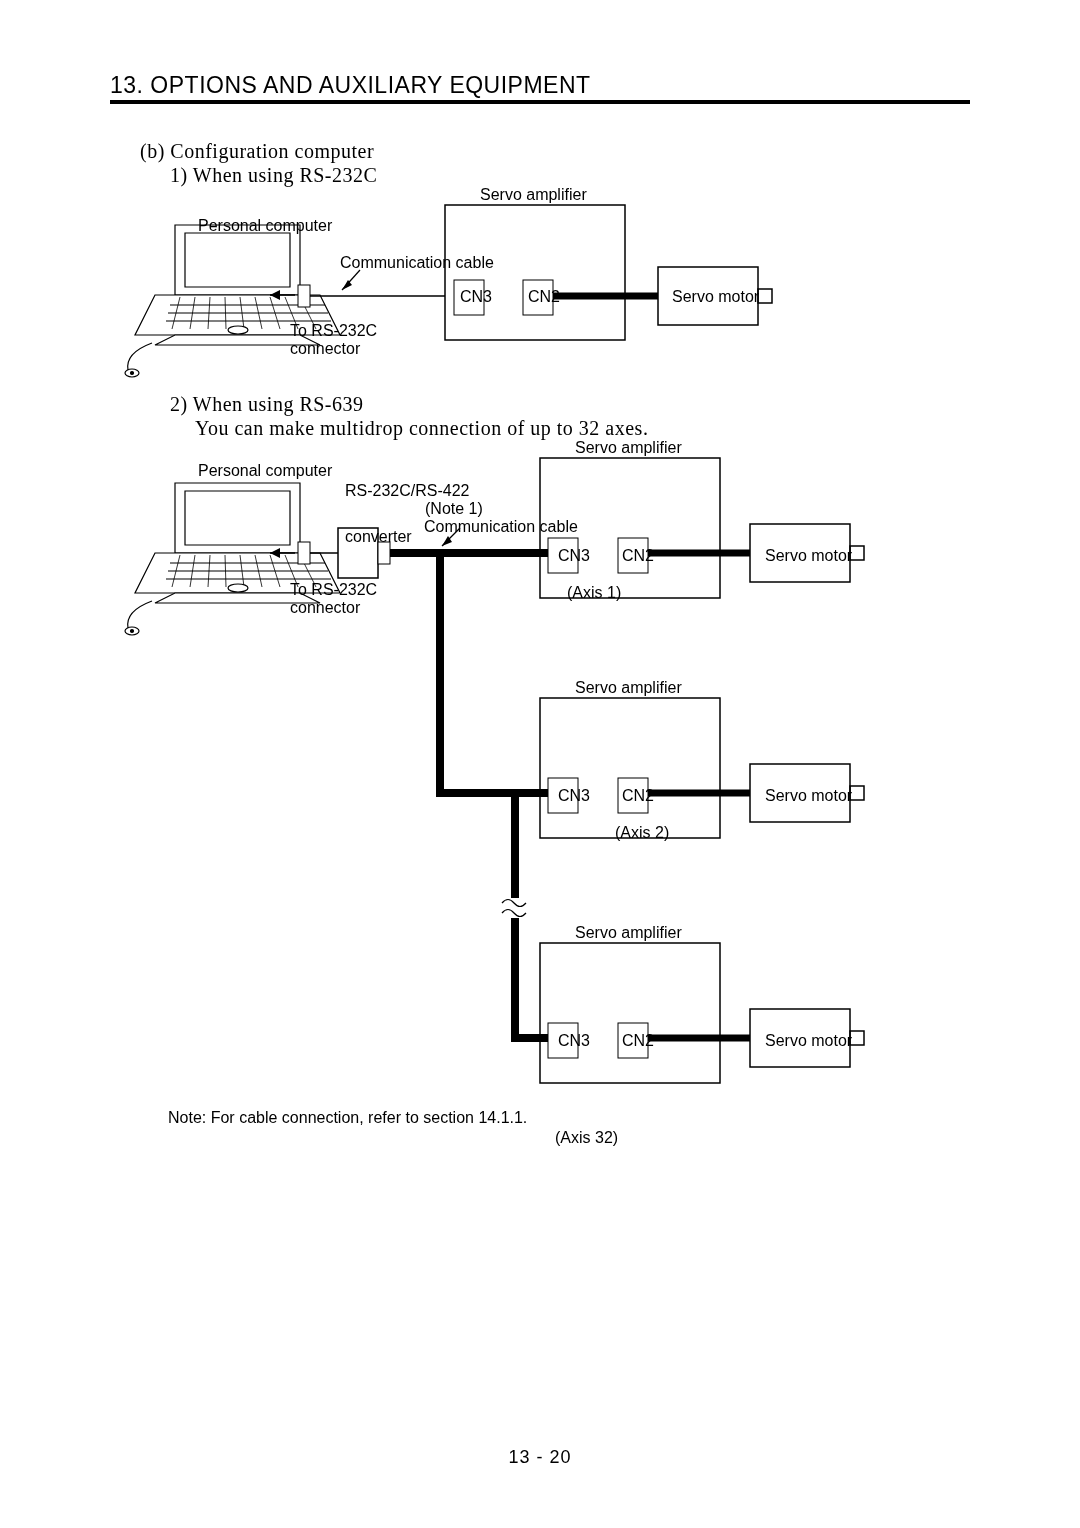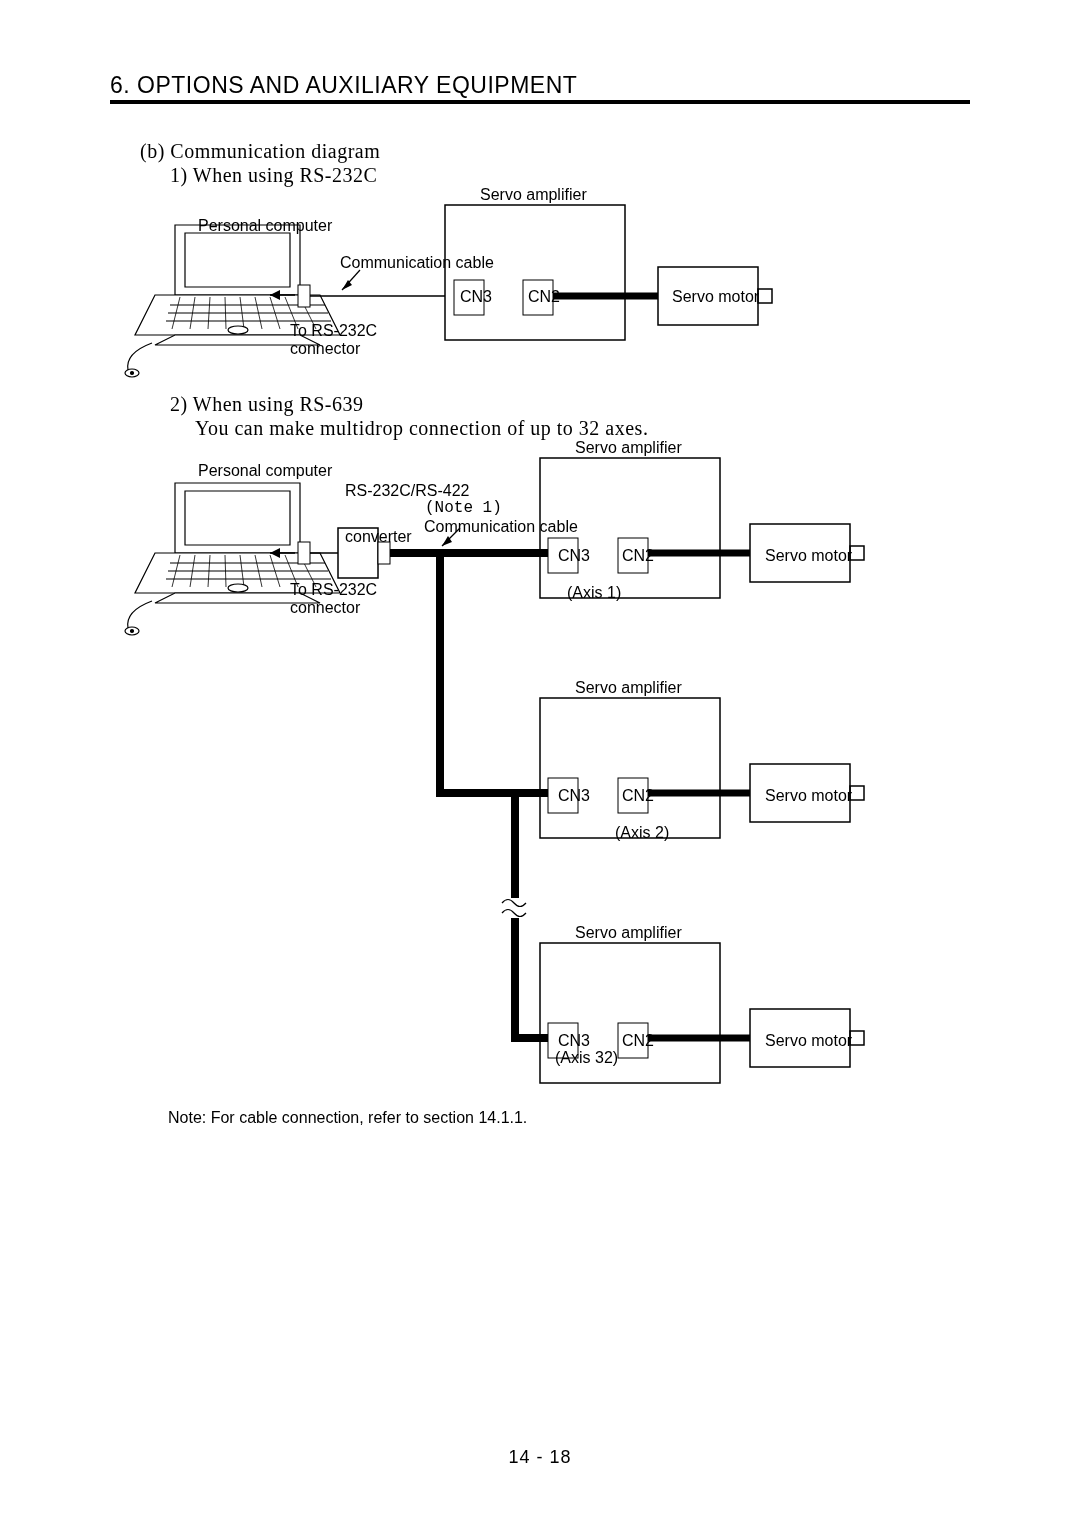--- a/index.html
+++ b/index.html
@@ -47,24 +47,24 @@
     font-size: 18px;
     letter-spacing: 1px;
   }
   
   .abs { position: absolute; }
   svg.diagram { position: absolute; }
 </style>
 </head>
 <body>
 
-<div class="page-title">6. OPTIONS AND AUXILIARY EQUIPMENT</div>
+<div class="page-title">13. OPTIONS AND AUXILIARY EQUIPMENT</div>
 <div class="title-rule"></div>
 
-<div class="abs serif-line" style="top:140px; left:140px;">(b) Communication diagram</div>
+<div class="abs serif-line" style="top:140px; left:140px;">(b) Configuration computer</div>
 <div class="abs serif-line" style="top:164px; left:170px;">1) When using RS-232C</div>
 
 <svg class="diagram" style="top:185px; left:120px;" width="760" height="195" viewBox="0 0 760 195">
 
   <g stroke="#000" fill="#fff" stroke-width="1.2">
 
     <polygon points="55,40 180,40 180,110 55,110"></polygon>
     <polygon points="65,48 170,48 170,102 65,102" fill="#fff"></polygon>
 
     <polygon points="35,110 200,110 220,150 15,150"></polygon>
@@ -205,21 +205,21 @@
 
     <rect x="384" y="460" width="22" height="20" fill="#fff" stroke="none"></rect>
     <path d="M382,465 q6,-7 12,0 q6,7 12,0"></path>
     <path d="M382,475 q6,-7 12,0 q6,7 12,0"></path>
   </g>
 </svg>
 
 <div class="abs small-label" style="top:461px; left:198px;">Personal computer</div>
 <div class="abs small-label" style="top:481px; left:345px;">RS-232C/RS-422</div>
 <div class="abs small-label" style="top:499px; left:345px;margin-top:28px;">converter</div>
-<div class="abs small-label" style="top:499px; left:425px;font-family:Liberation Mono, monospace;">(Note 1)</div>
+<div class="abs small-label" style="top:499px; left:425px;">(Note 1)</div>
 <div class="abs small-label" style="top:517px; left:424px;">Communication cable</div>
 <div class="abs small-label" style="top:438px; left:575px;">Servo amplifier</div>
 
 <div class="abs small-label" style="top:546px; left:558px;">CN3</div>
 <div class="abs small-label" style="top:546px; left:622px;">CN2</div>
 <div class="abs small-label" style="top:546px; left:765px;">Servo motor</div>
 <div class="abs small-label" style="top:583px; left:555px;margin-left:12px;">(Axis 1)</div>
 
 <div class="abs small-label" style="top:580px; left:290px;">To RS-232C</div>
 <div class="abs small-label" style="top:598px; left:290px;">connector</div>
@@ -227,17 +227,17 @@
 <div class="abs small-label" style="top:678px; left:575px;">Servo amplifier</div>
 <div class="abs small-label" style="top:786px; left:558px;">CN3</div>
 <div class="abs small-label" style="top:786px; left:622px;">CN2</div>
 <div class="abs small-label" style="top:786px; left:765px;">Servo motor</div>
 <div class="abs small-label" style="top:823px; left:573px;margin-left:42px;">(Axis 2)</div>
 
 <div class="abs small-label" style="top:923px; left:575px;">Servo amplifier</div>
 <div class="abs small-label" style="top:1031px; left:558px;">CN3</div>
 <div class="abs small-label" style="top:1031px; left:622px;">CN2</div>
 <div class="abs small-label" style="top:1031px; left:765px;">Servo motor</div>
-<div class="abs small-label" style="top:1048px; left:555px;">(Axis 32)</div>
+<div class="abs small-label" style="top:1128px; left:555px;">(Axis 32)</div>
 
 <div class="abs small-label" style="top:1108px; left:140px;margin-left:28px;">Note: For cable connection, refer to section 14.1.1.</div>
 
-<div class="page-no">14 -  18</div>
+<div class="page-no">13 -  20</div>
 
 </body></html>

